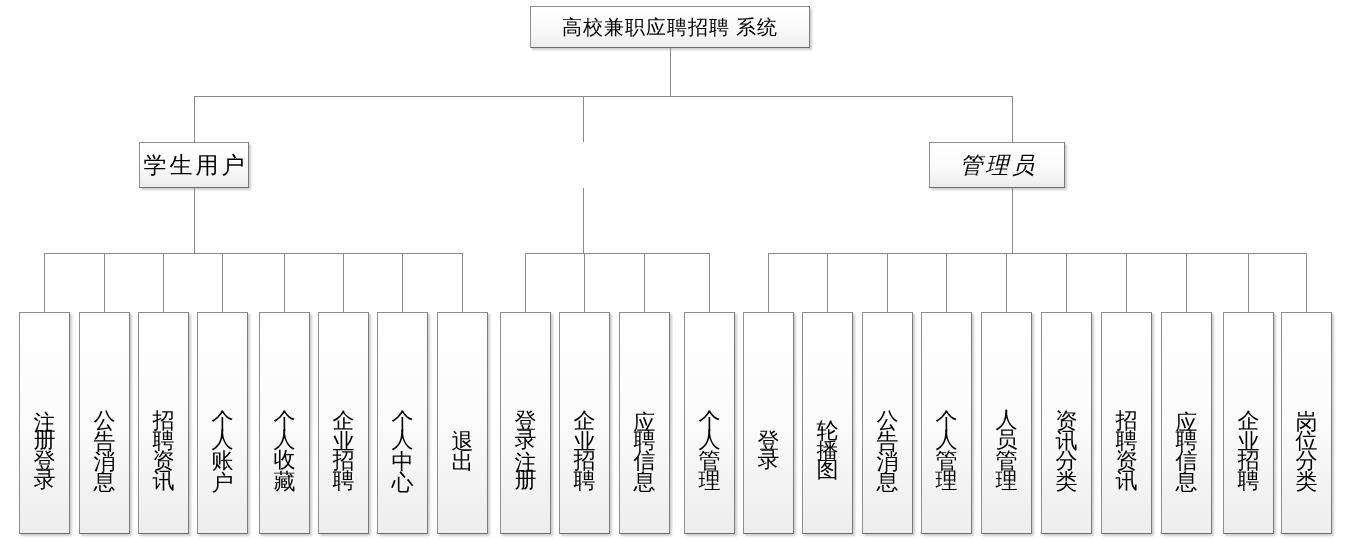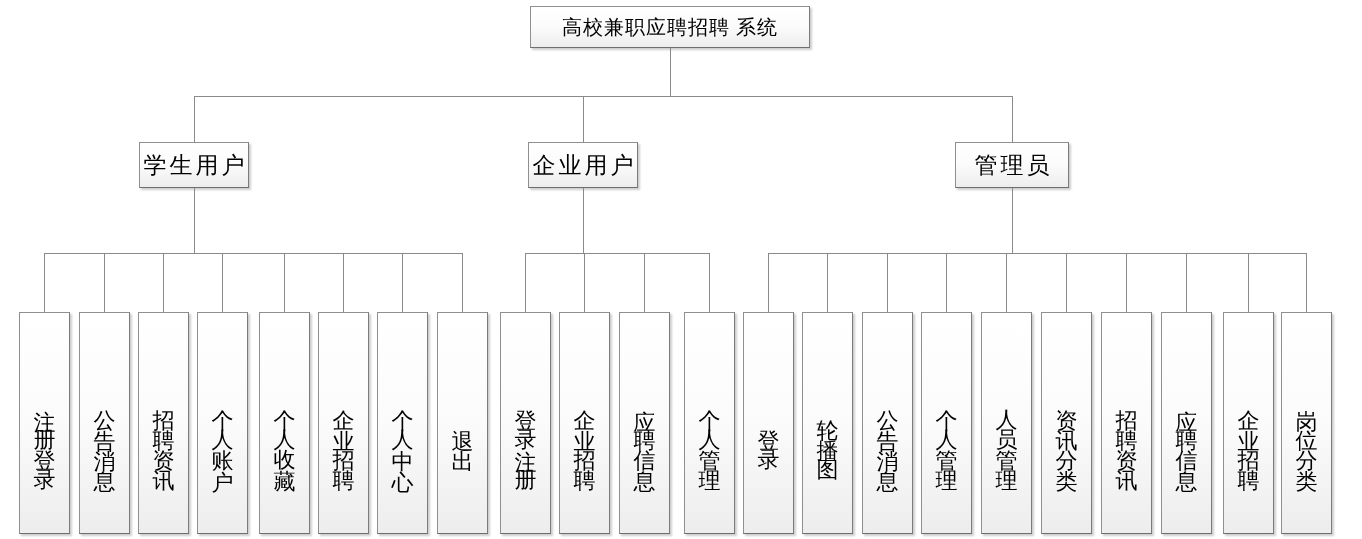--- a/index.html
+++ b/index.html
@@ -19,21 +19,21 @@
     border:1px solid var(--node-border);
     border-right-color:#7b7b7b;border-bottom-color:#6e6e6e;
     box-shadow:2px 2px 2px rgba(0,0,0,0.20);
     display:flex;align-items:center;justify-content:center;
   }
   .root{left:530px;top:6px;width:280px;height:42px;}
   .root-label{font-size:20px;letter-spacing:1px;white-space:pre;text-align:right;}
   .branch-box{top:142px;height:46px;}
   .b0{left:139px;width:110px;}
   .b1{left:528px;width:110px;}
-  .b2{left:955px;width:114px;}
+  .b2{left:929px;width:136px;font-style:italic;}
   .branch-label{font-size:23px;letter-spacing:3px;text-indent:3px;white-space:nowrap;}
   .leaf{top:312px;width:51px;height:222px;}
   .leaf-label{
     writing-mode:vertical-rl;text-orientation:upright;
     font-size:22px;letter-spacing:20px;line-height:1;
     margin-bottom:-18px;white-space:nowrap;
   }
   .cline{position:absolute;background:var(--line);}
 </style>
 </head>
@@ -42,23 +42,20 @@
 <div id="canvas">
 
   <div class="node root">
     <span class="root-label">高校兼职应聘招聘 系统</span>
   </div>
 
   <div class="node branch-box b0">
     <span class="branch-label">学生用户</span>
   </div>
 
-  <div class="node branch-box b1">
-    <span class="branch-label">企业用户</span>
-  </div>
 
   <div class="node branch-box b2">
     <span class="branch-label">管理员</span>
   </div>
 
 <div class="cline" style="left: 670px; top: 48px; width: 1px; height: 48px;"></div>
     <div class="cline" style="left: 194px; top: 96px; width: 819px; height: 1px;"></div>
     <div class="cline" style="left: 194px; top: 96px; width: 1px; height: 46px;"></div>
     <div class="cline" style="left: 194px; top: 188px; width: 1px; height: 65px;"></div>
     <div class="node leaf" style="left: 19px;">

